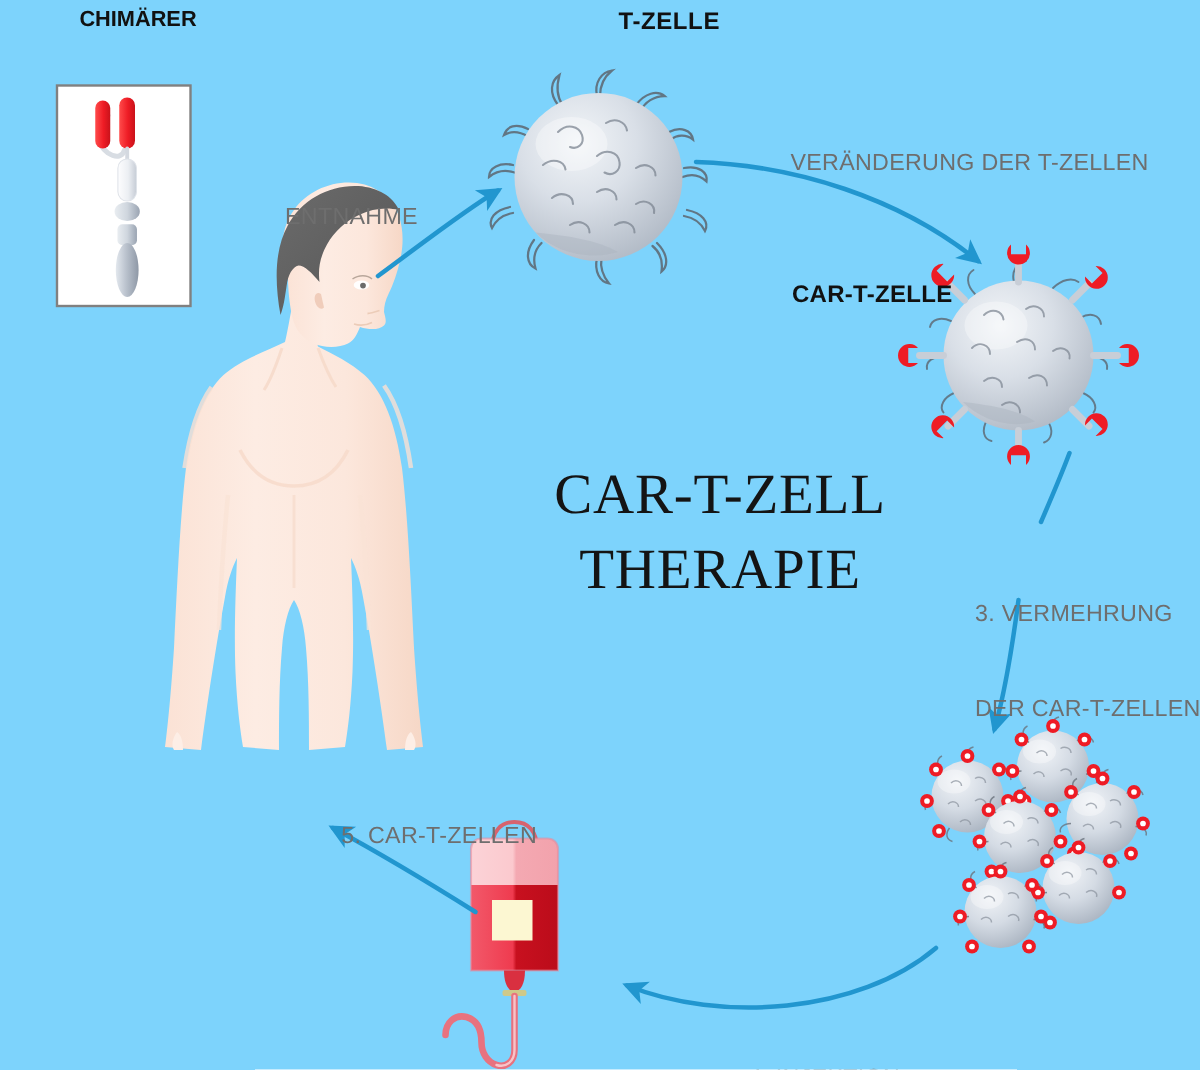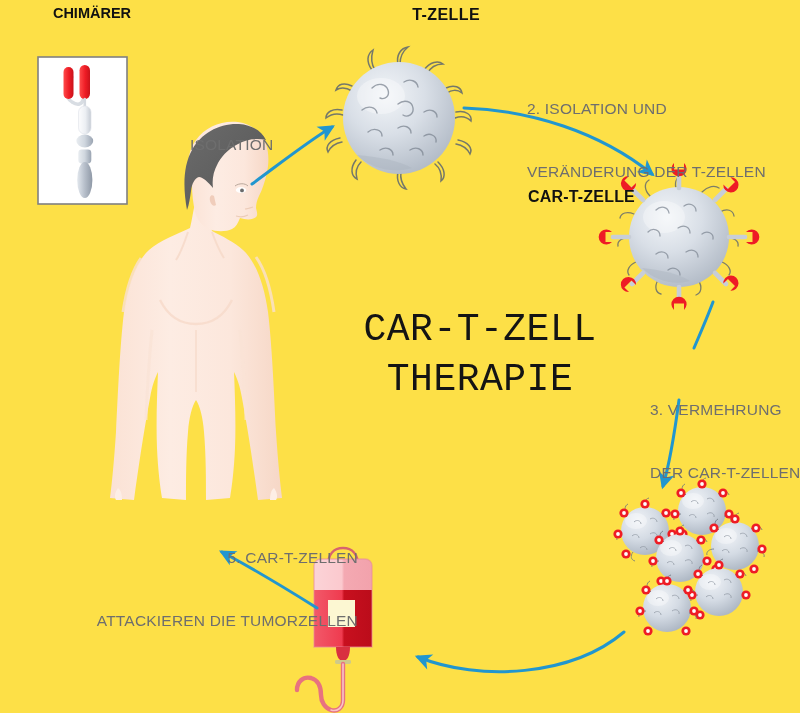--- a/index.html
+++ b/index.html
@@ -7,21 +7,21 @@
     padding: 0;
     background: #ffffff;
   }
   body {
     font-family: "Liberation Sans", sans-serif;
   }
   #stage {
     position: relative;
     width: 800px;
     height: 713px;
-    background: #fde047;
+    background: #7dd3fc;
     overflow: hidden;
   }
   #svg-layer {
     position: absolute;
     left: 0;
     top: 0;
     width: 800px;
     height: 713px;
   }
   .lbl {
@@ -39,21 +39,21 @@
   #title {
     position: absolute;
     left: 330px;
     top: 305px;
     width: 300px;
     text-align: center;
     color: #141414;
     font-size: 38px;
     line-height: 50px;
     letter-spacing: 0.5px;
-    font-family: Liberation Mono, monospace;
+    font-family: Liberation Serif, serif;
   }
   #car-caption {
     position: absolute;
     left: 2px;
     top: 4px;
     width: 180px;
     text-align: center;
     color: #111111;
     font-size: 14.5px;
     line-height: 19px;
@@ -584,44 +584,42 @@
     </g>
   </svg>
 
   <div id="car-caption">
     <div>CHIMÄRER</div>
   </div>
 
   <div id="tzelle-caption">T-ZELLE</div>
 
   <div class="lbl ta-l" style="left:190px; top:92px; width:150px;">
-    <div>ISOLATION</div>
+    <div>ENTNAHME</div>
   </div>
 
   <div class="lbl ta-l" style="left:527px; top:56px; width:270px;">
-    <div>2. ISOLATION UND</div>
     <div>VERÄNDERUNG DER T-ZELLEN</div>
   </div>
 
   <div id="cart-caption">
     <div>CAR-T-ZELLE</div>
   </div>
 
   <div class="lbl ta-l" style="left:650px; top:357px; width:155px;">
     <div>3. VERMEHRUNG</div>
     <div>DER CAR-T-ZELLEN</div>
   </div>
 
   <div class="lbl ta-c" style="left:450px; top:666px; width:150px;">
     <div>4. INJEKTION</div>
   </div>
 
   <div class="lbl ta-c" style="left:38px; top:505px; width:320px;">
     <div>5. CAR-T-ZELLEN</div>
-    <div>ATTACKIEREN DIE TUMORZELLEN</div>
   </div>
 
   <div id="title">
     <div>CAR-T-ZELL</div>
     <div>THERAPIE</div>
   </div>
 
 </div>
 
 </body></html>

